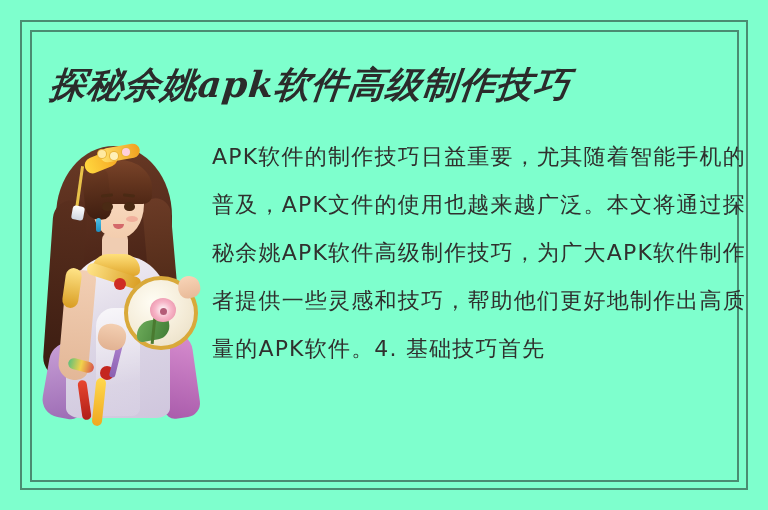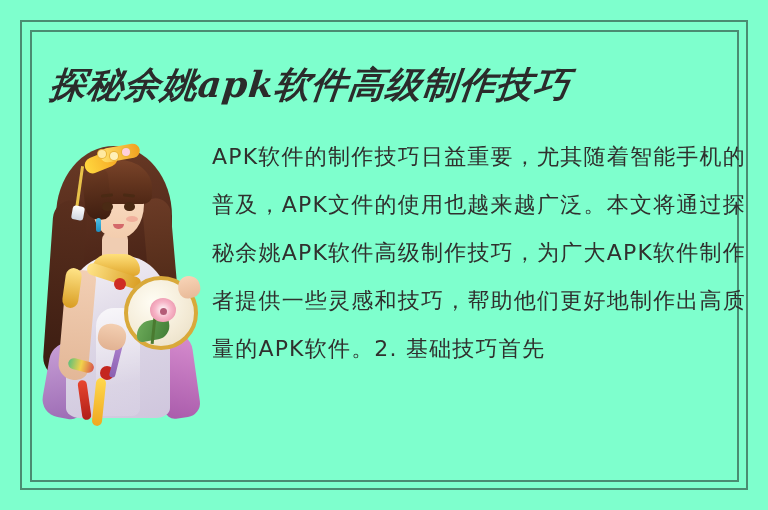--- a/index.html
+++ b/index.html
@@ -355,15 +355,15 @@
     <div class="l fan-handle"></div>
     <div class="l fan-disc"></div>
     <div class="l fan-leaf"></div>
     <div class="l fan-stem"></div>
     <div class="l fan-flower"></div>
     <div class="l fan-core"></div>
     <div class="l hand-upper"></div>
     <div class="l hand-lower"></div>
   </div>
 
-  <div id="body-text" style="color: rgb(48, 48, 46);">APK软件的制作技巧日益重要，尤其随着智能手机的普及，APK文件的使用也越来越广泛。本文将通过探秘余姚APK软件高级制作技巧，为广大APK软件制作者提供一些灵感和技巧，帮助他们更好地制作出高质量的APK软件。2. 基础技巧首先</div>
+  <div id="body-text" style="color: rgb(48, 48, 46);">APK软件的制作技巧日益重要，尤其随着智能手机的普及，APK文件的使用也越来越广泛。本文将通过探秘余姚APK软件高级制作技巧，为广大APK软件制作者提供一些灵感和技巧，帮助他们更好地制作出高质量的APK软件。4. 基础技巧首先</div>
 
 </div>
 
 </body></html>

